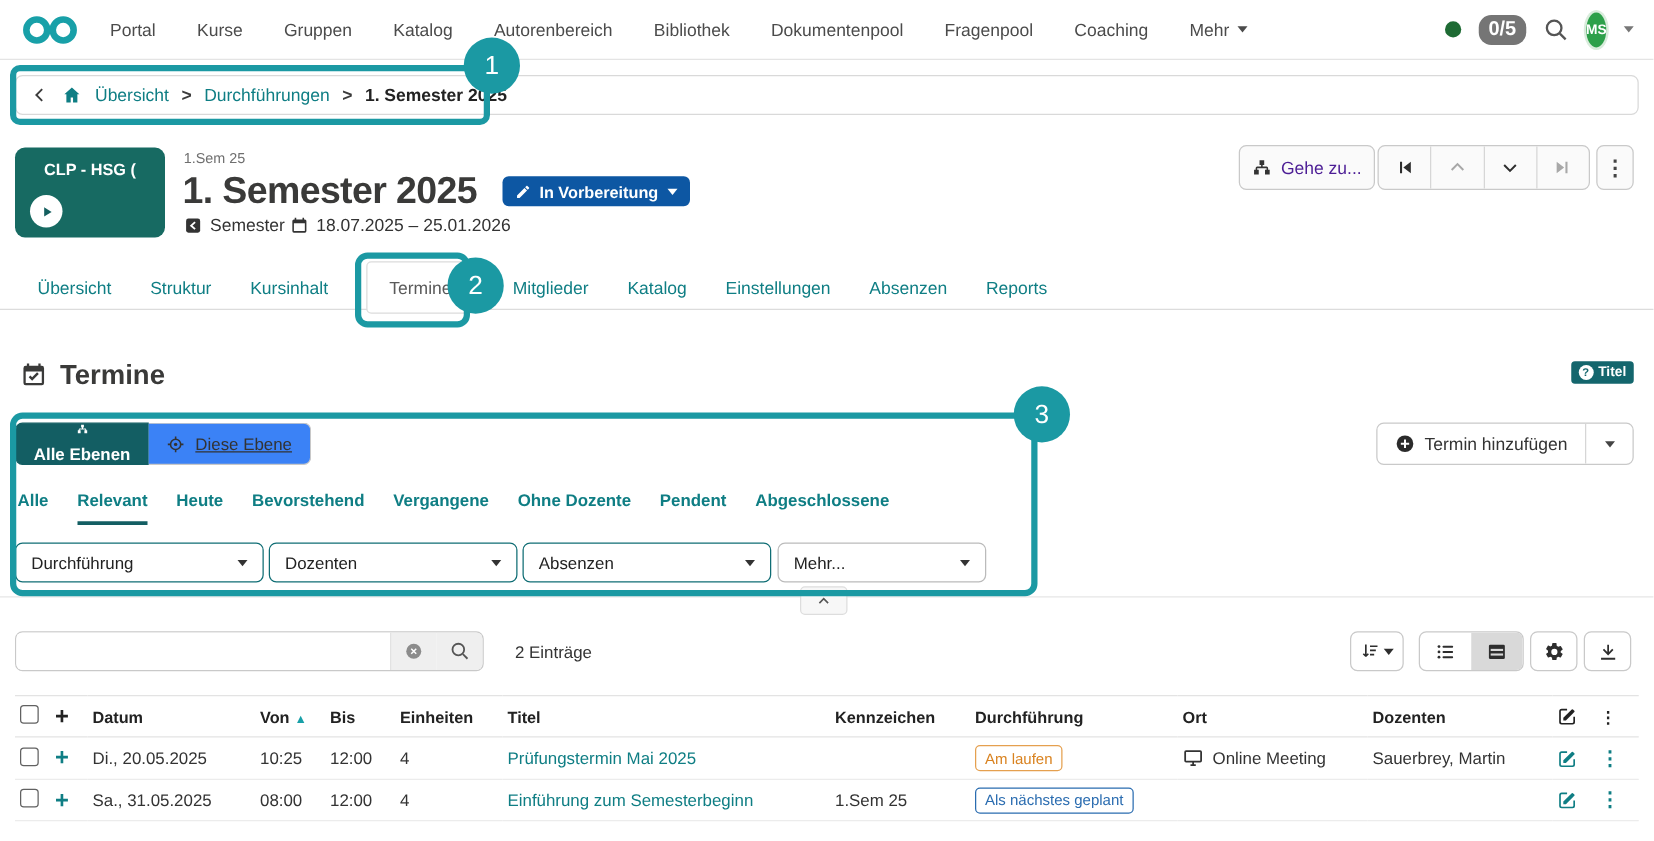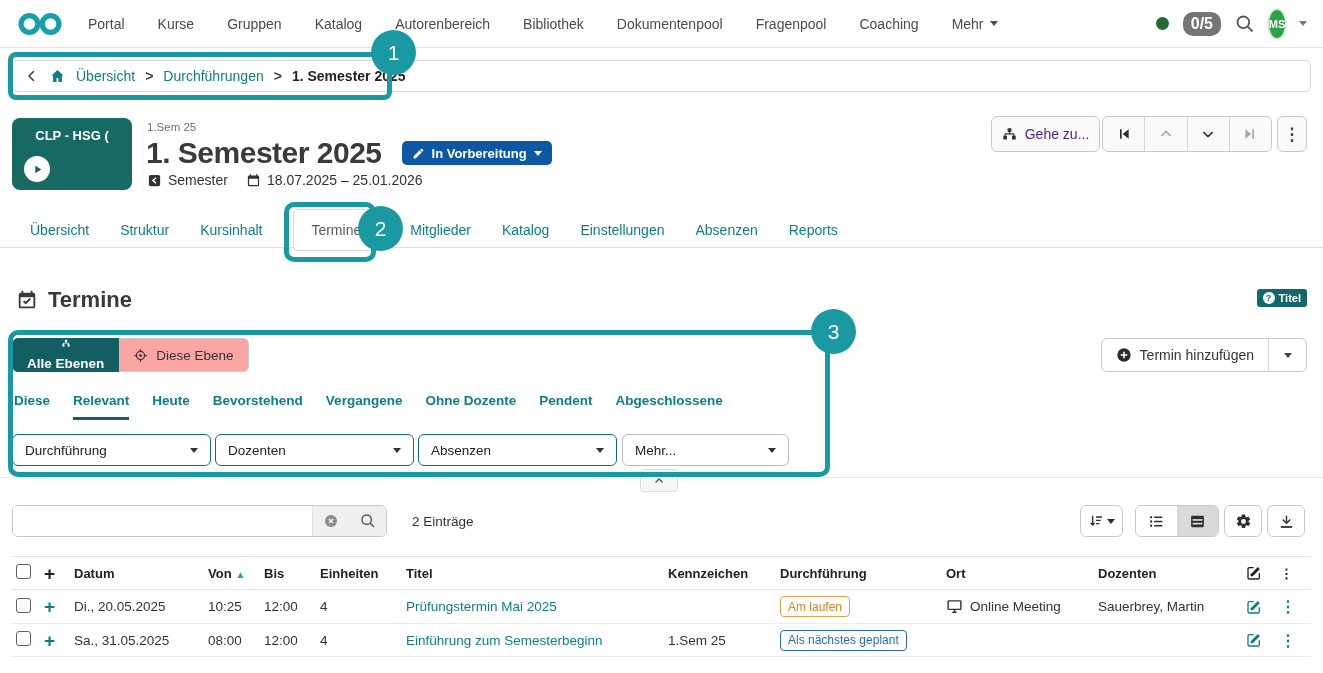--- a/index.html
+++ b/index.html
@@ -32,21 +32,21 @@
   .bc-current { color:#222; font-weight:bold; }
 
   
   .tile { position:absolute; left:12px; top:118px; width:120px; height:72px; background:#176a62; border-radius:8px; color:#fff; padding:10px 10px; }
   .tile-label { font-size:13px; font-weight:bold; text-align:center; white-space:nowrap; }
   .tile-play { position:absolute; left:12px; bottom:8px; width:26px; height:26px; background:#fff; border-radius:50%; display:flex; align-items:center; justify-content:center; }
   .hdr-code { position:absolute; left:147px; top:121px; font-size:11.5px; color:#6f6f6f; }
   .hdr-title-row { position:absolute; left:146px; top:136px; display:flex; align-items:center; gap:20px; }
   .hdr-title { font-size:30px; font-weight:bold; color:#3a3a39; letter-spacing:-0.5px; }
   .status-badge { background:#0d57a3; color:#fff; font-size:13px; font-weight:bold; height:24px; border-radius:5px; display:flex; align-items:center; gap:7px; padding:0 10px; cursor:pointer; }
-  .hdr-meta { position:absolute; left:147px; top:172px; display:flex; align-items:center; gap:18px; font-size:14px; color:#333; font-weight:500; }
+  .hdr-meta { position:absolute; left:147px; top:172px; display:flex; align-items:center; gap:4px; font-size:14px; color:#333; font-weight:500; }
   .meta-item { display:flex; align-items:center; gap:6px; }
 
   .btn { background:#fff; border:1px solid #c9c9c9; border-radius:6px; color:#4c1d95; font-size:14px; display:flex; align-items:center; justify-content:center; cursor:pointer; }
   .goto-btn { position:absolute; right:223px; top:116px; width:109px; height:36px; gap:8px; background:#fafafa; }
   .pager { position:absolute; right:51px; top:116px; width:170px; height:36px; display:flex; background:#fafafa; border:1px solid #c9c9c9; border-radius:6px; overflow:hidden; }
   .pager-cell { flex:1; display:flex; align-items:center; justify-content:center; border-right:1px solid #d6d6d6; cursor:pointer; }
   .pager-cell:last-child { border-right:none; }
   .pager-cell.dim { color:#a8a8a8; }
   .pager-cell.dark { color:#2e2e2e; }
   .kebab-btn { position:absolute; right:16px; top:116px; width:30px; height:36px; background:#fafafa; font-size:17px; font-weight:bold; color:#444; }
@@ -60,21 +60,21 @@
   
   .section-title { position:absolute; left:16px; top:287px; display:flex; align-items:center; gap:10px; }
   .section-title h1 { font-size:22px; font-weight:bold; color:#3a3a39; }
   .help-badge { position:absolute; right:16px; top:289px; background:#14666d; color:#fff; font-size:11px; font-weight:bold; border-radius:3px; height:18px; display:flex; align-items:center; gap:4px; padding:0 6px; cursor:pointer; }
   .help-q { width:12px; height:12px; background:#fff; color:#14666d; border-radius:50%; font-size:9px; font-weight:bold; display:flex; align-items:center; justify-content:center; }
 
   
   .scope-toggle { position:absolute; left:12px; top:338px; display:flex; height:34px; z-index:5; }
   .scope-btn { display:flex; align-items:center; gap:8px; font-size:13.5px; padding:0 14px; cursor:pointer; }
   .scope-btn.active { background:#135e63; color:#fff; font-weight:bold; border:1px solid #135e63; border-radius:6px 0 0 6px;flex-direction:column; }
-  .scope-btn.inactive { background:#fca5a5; color:#333; border:1px solid #c8c8c8; border-left:none; border-radius:0 6px 6px 0; }
+  .scope-btn.inactive { background:#3b82f6; color:#333; border:1px solid #c8c8c8; border-left:none; border-radius:0 6px 6px 0;text-decoration:underline; }
   .add-split { position:absolute; right:16px; top:338px; height:34px; display:flex; border:1px solid #c9c9c9; border-radius:6px; background:#fff; overflow:hidden; }
   .add-main { display:flex; align-items:center; gap:8px; font-size:14px; color:#333; padding:0 14px; cursor:pointer; }
   .add-caret { width:38px; display:flex; align-items:center; justify-content:center; border-left:1px solid #d6d6d6; color:#444; cursor:pointer; }
 
   
   .filter-links { position:absolute; left:14px; top:393px; display:flex; gap:23px; font-size:13.5px; font-weight:600; color:#0f7e84; z-index:5; }
   .flink { cursor:pointer; padding-bottom:9px; white-space:nowrap; }
   .flink.active { border-bottom:3.5px solid #135e63; }
 
   
@@ -295,21 +295,21 @@
           <path d="M12 7v10M7 12h10" stroke="#fff" stroke-width="2.4"></path>
         </svg>
       <span>Termin hinzufügen</span>
     </span>
     <span class="add-caret">
         <span class="caret"></span>
       </span>
   </div>
 
   <div class="filter-links">
-    <span class="flink">Diese</span>
+    <span class="flink">Alle</span>
     <span class="flink active">Relevant</span>
     <span class="flink">Heute</span>
     <span class="flink">Bevorstehend</span>
     <span class="flink">Vergangene</span>
     <span class="flink">Ohne Dozente</span>
     <span class="flink">Pendent</span>
     <span class="flink">Abgeschlossene</span>
   </div>
 
   <div class="dropdown-row">

